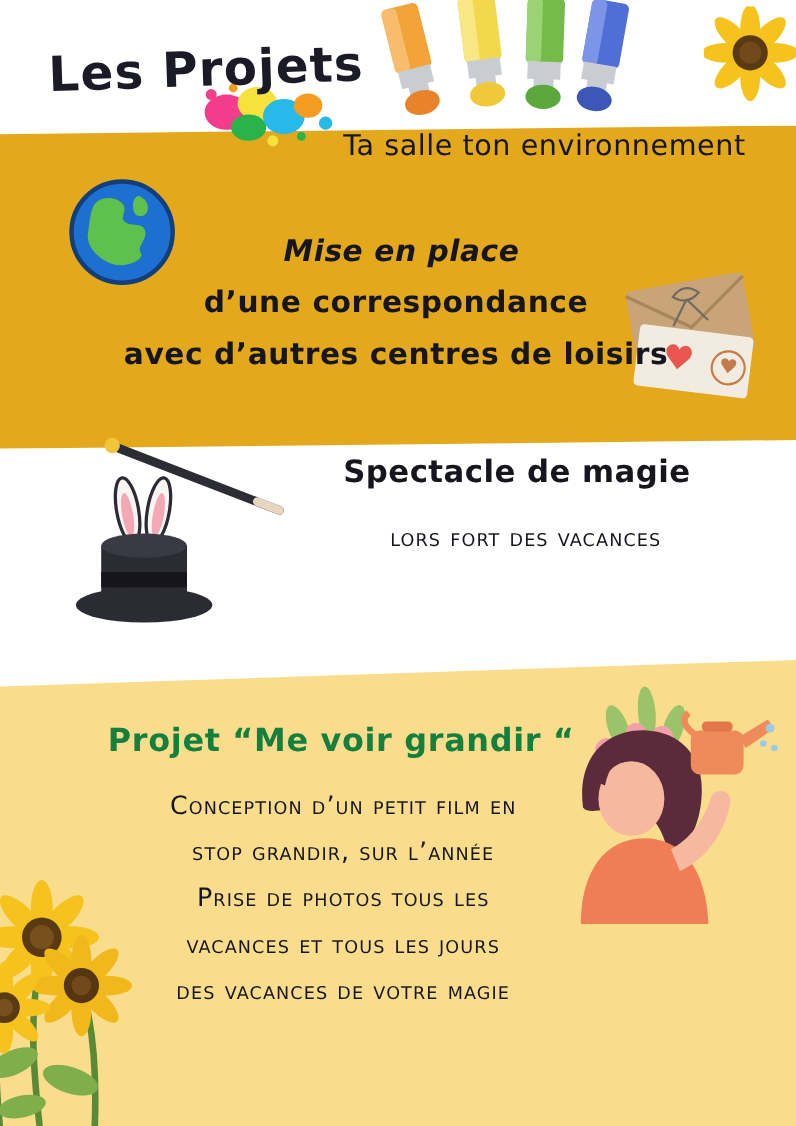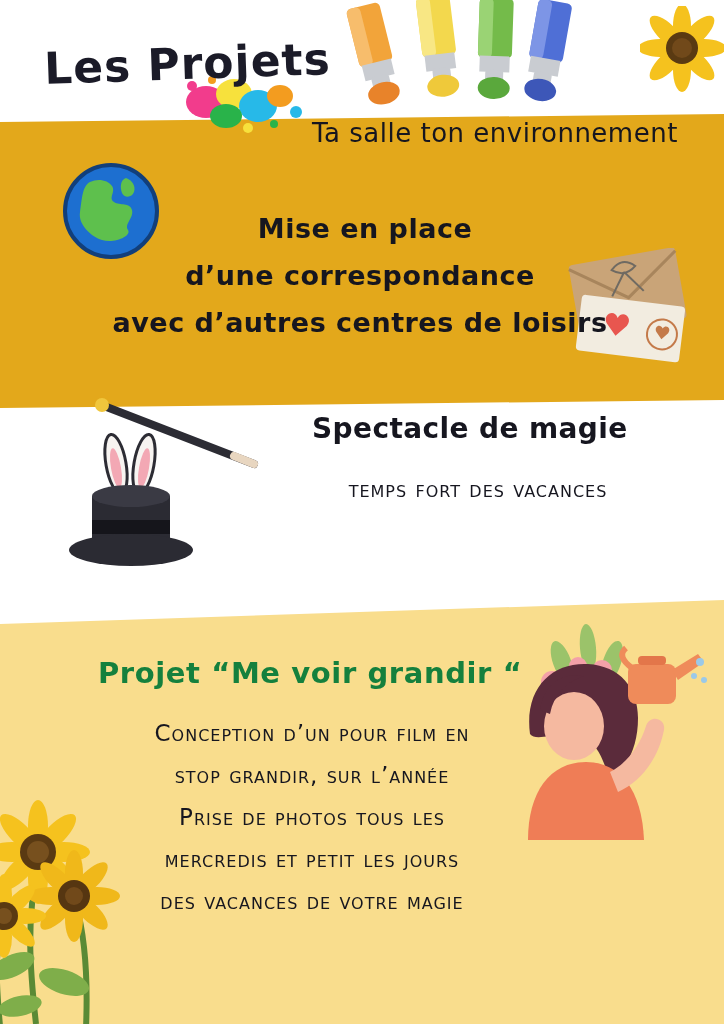--- a/index.html
+++ b/index.html
@@ -67,21 +67,21 @@
     left: 60px;
     top: 205px;
     width: 600px;
     text-align: center;
     color: #16161f;
     font-size: 27px;
     font-weight: bold;
     line-height: 47px;
     letter-spacing: 0.5px;
   }
-  .corr-block .l1 { padding-left: 10px; }
+  .corr-block .l1 { padding-left: 10px; font-style: italic; }
 
   .magic-title {
     position: absolute;
     left: 312px;
     top: 412px;
     font-size: 28px;
     font-weight: bold;
     color: #16161f;
     letter-spacing: 0.4px;
     text-align: right;
@@ -364,25 +364,25 @@
   <div class="subtitle-env">Ta salle ton environnement</div>
 
   <div class="corr-block">
     <div class="l1">Mise en place</div>
     <div>d’une correspondance</div>
     <div>avec d’autres centres de loisirs</div>
   </div>
 
   <div class="magic-title">Spectacle de magie</div>
   <div class="magic-body">
-    <div>temps fort des vacances</div>
+    <div>lors fort des vacances</div>
   </div>
 
   <div class="projet-title">Projet “Me voir grandir “</div>
   <div class="projet-body">
-    <div>Conception d’un pour film en</div>
+    <div>Conception d’un petit film en</div>
     <div>stop grandir, sur l’année</div>
     <div>Prise de photos tous les</div>
-    <div>mercredis et petit les jours</div>
+    <div>vacances et tous les jours</div>
     <div>des vacances de votre magie</div>
   </div>
 
 </div>
 
 </body></html>

